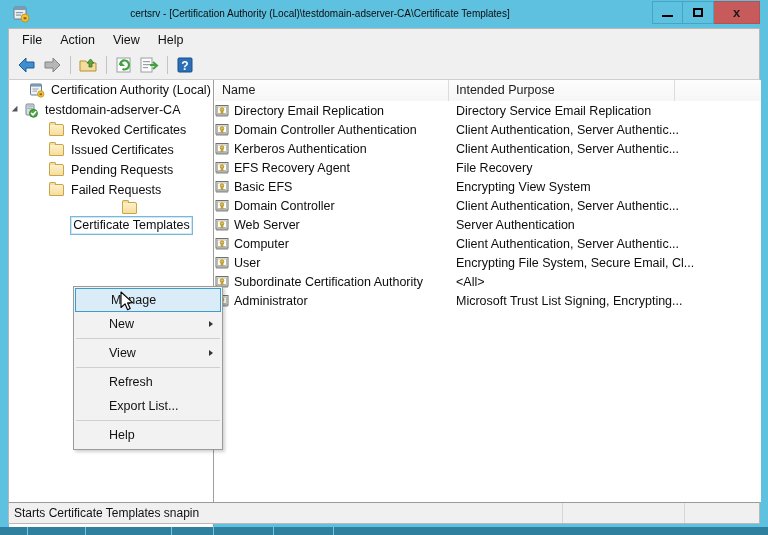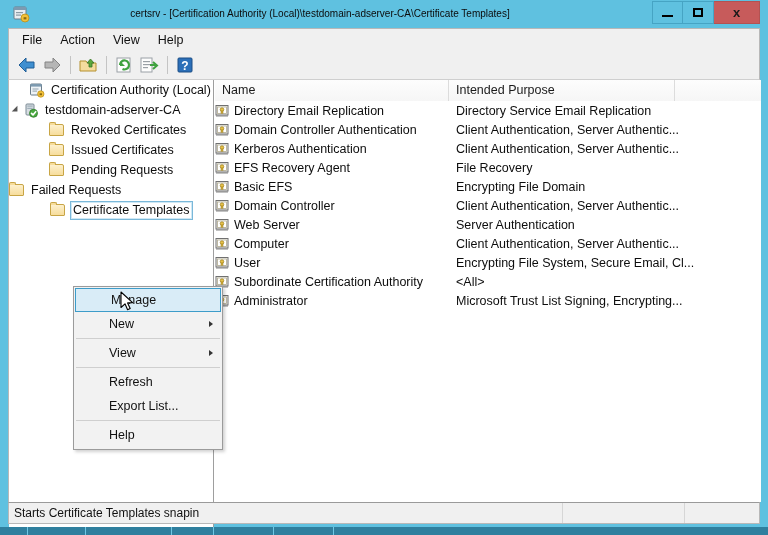--- a/index.html
+++ b/index.html
@@ -492,28 +492,28 @@
         <span class="tw-label">Issued Certificates</span>
       </div>
 
       <div class="tree-row" style="padding-left:40px;">
         <span class="tw-icon">
             <span class="folder"></span>
           </span>
         <span class="tw-label">Pending Requests</span>
       </div>
 
-      <div class="tree-row" style="">
+      <div class="tree-row" style="padding-left:40px;">
         <span class="tw-icon">
             <span class="folder"></span>
           </span>
         <span class="tw-label">Failed Requests</span>
       </div>
 
-      <div class="tree-row selected" style="padding-left:41px;">
+      <div class="tree-row selected" style="padding-left:41px;flex-direction:column;">
         <span class="tw-icon">
             <span class="folder"></span>
           </span>
         <span class="tw-label">Certificate Templates</span>
       </div>
 
     </div>
 
     <div class="listpane">
       <div class="lv-header">
@@ -578,21 +578,21 @@
             <div class="lv-cell-name">
               <span class="cert-icon"><svg width="14" height="14" viewBox="0 0 14 14">
                   <rect x="1" y="1.5" width="12" height="9.5" fill="#f4f4f2" stroke="#707070" stroke-width="1"></rect>
                   <rect x="2.5" y="3" width="9" height="6.5" fill="#ffffff" stroke="#b0aa90" stroke-width="0.8"></rect>
                   <circle cx="7" cy="5.6" r="1.8" fill="#e7c24a" stroke="#9c7d15" stroke-width="0.7"></circle>
                   <path d="M6 7 L6 9.6 L7 8.8 L8 9.6 L8 7 Z" fill="#d8b23c" stroke="#9c7d15" stroke-width="0.5"></path>
                   <rect x="1" y="11" width="12" height="1.6" fill="#9a9a9a"></rect>
                 </svg></span>
               <span>Basic EFS</span>
             </div>
-            <div class="lv-cell-purpose">Encrypting File Domain</div>
+            <div class="lv-cell-purpose">Encrypting View System</div>
           </div>
           <div class="lv-row">
             <div class="lv-cell-name">
               <span class="cert-icon"><svg width="14" height="14" viewBox="0 0 14 14">
                   <rect x="1" y="1.5" width="12" height="9.5" fill="#f4f4f2" stroke="#707070" stroke-width="1"></rect>
                   <rect x="2.5" y="3" width="9" height="6.5" fill="#ffffff" stroke="#b0aa90" stroke-width="0.8"></rect>
                   <circle cx="7" cy="5.6" r="1.8" fill="#e7c24a" stroke="#9c7d15" stroke-width="0.7"></circle>
                   <path d="M6 7 L6 9.6 L7 8.8 L8 9.6 L8 7 Z" fill="#d8b23c" stroke="#9c7d15" stroke-width="0.5"></path>
                   <rect x="1" y="11" width="12" height="1.6" fill="#9a9a9a"></rect>
                 </svg></span>

